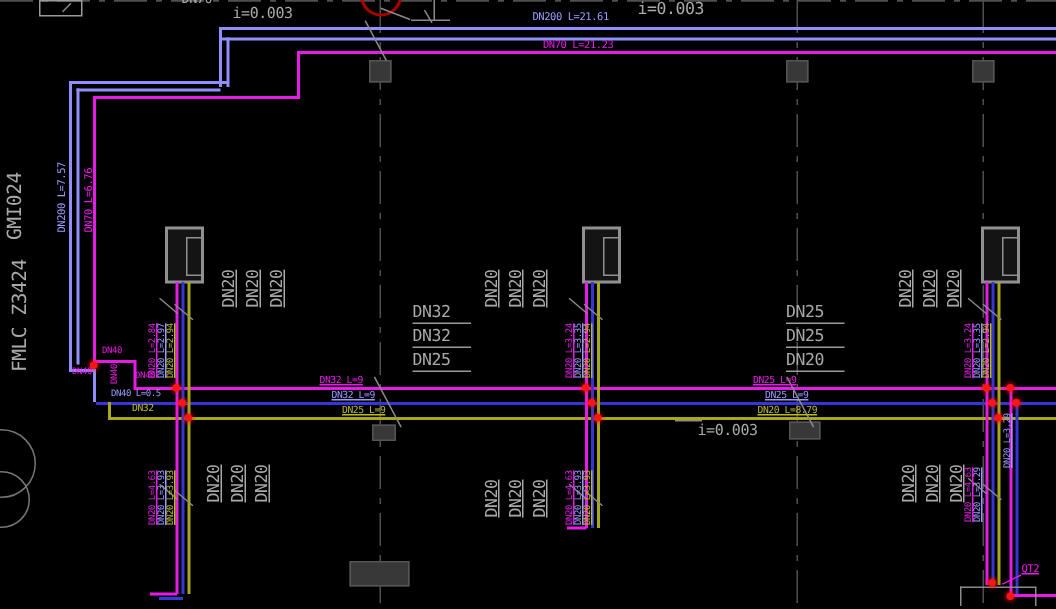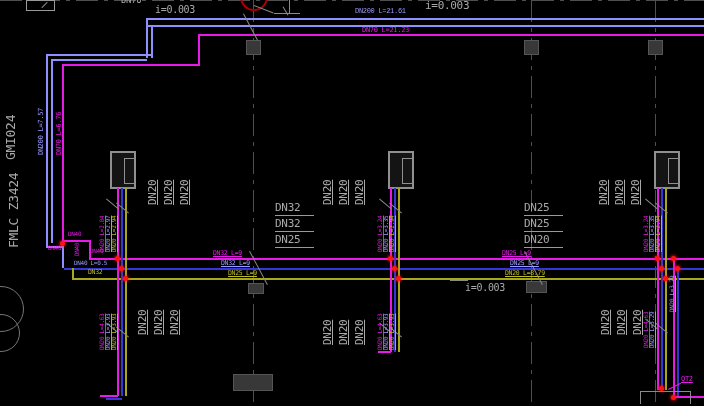--- a/index.html
+++ b/index.html
@@ -140,21 +140,21 @@
   <div class="red" style="left:675px;top:266px;"></div>
   <div class="red" style="left:60px;top:241px;"></div>
   <div class="red" style="left:659px;top:386px;"></div>
   <div class="red" style="left:671px;top:395px;"></div>
 
   <div class="a" style="left:-22px;top:286px;width:44px;height:44px;border:1px solid #777;border-radius:50%;"></div>
   <div class="a" style="left:-18px;top:314px;width:36px;height:36px;border:1px solid #777;border-radius:50%;"></div>
 
   <div class="lbl tgy" style="left:121px;top:-4px;font-size:9px;">DN70</div>
   <div class="lbl tgy" style="left:155px;top:5px;font-size:10px;">i=0.003</div>
-  <div class="lbl tbl" style="left:355px;top:8px;font-size:7px;font-family:Liberation Mono, monospace;">DN200 L=21.61</div>
+  <div class="lbl tbl" style="left:355px;top:8px;font-size:7px;">DN200 L=21.61</div>
   <div class="lbl tgy" style="left:425px;top:0px;font-size:11px;">i=0.003</div>
   <div class="lbl tmg" style="left:362px;top:27px;font-size:7px;">DN70 L=21.23</div>
 
   <div class="lbl vl tbl" style="left:38px;top:155px;font-size:7px;">DN200 L=7.57</div>
   <div class="lbl vl tmg" style="left:56px;top:155px;font-size:7px;">DN70 L=6.76</div>
   <div class="lbl vl tgy" style="left:4px;top:160px;font-size:13px;">GMI024</div>
   <div class="lbl vl tgy" style="left:7px;top:248px;font-size:13px;">FMLC Z3424</div>
 
   <div class="lbl tmg" style="left:68px;top:231px;font-size:6px;">DN40</div>
   <div class="lbl vl tmg" style="left:74px;top:256px;font-size:6px;">DN40</div>

